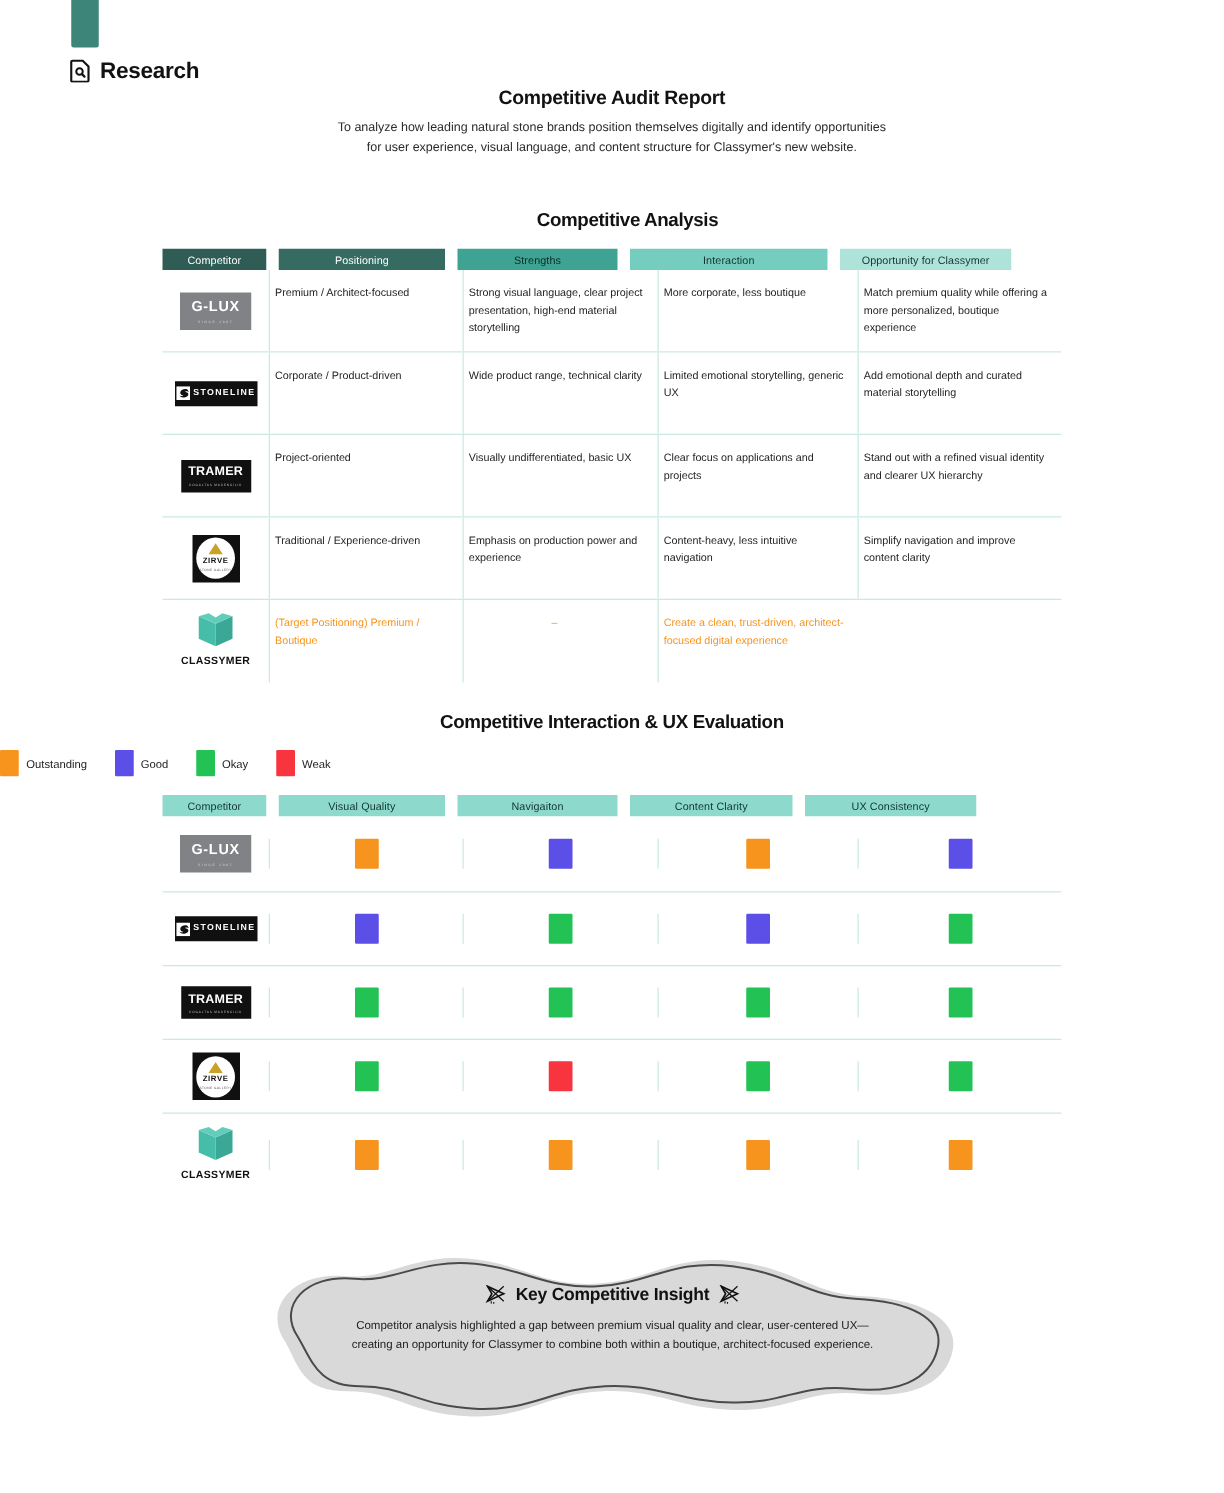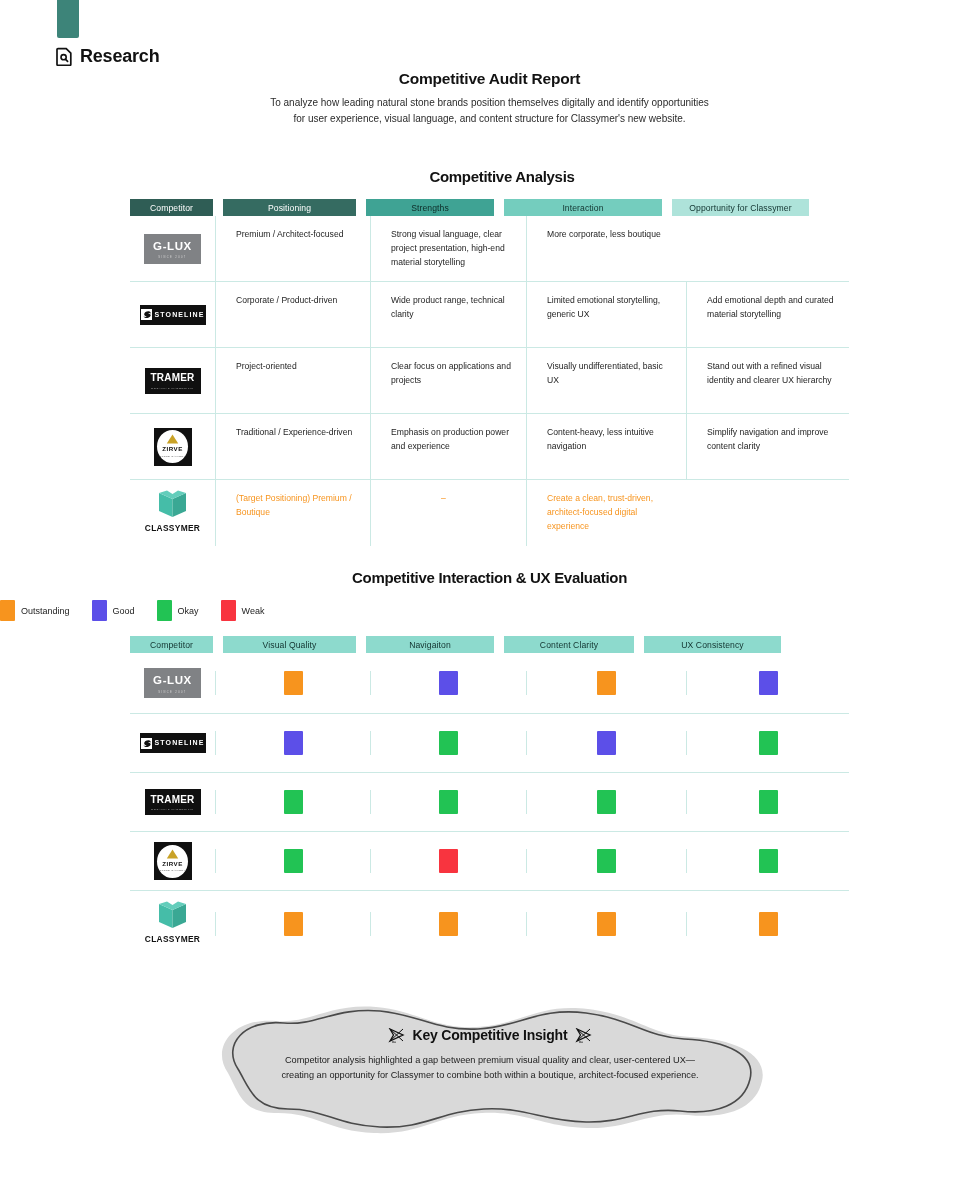--- a/index.html
+++ b/index.html
@@ -41,21 +41,21 @@
   
   #tbl1 { top: 199px; }
   #tbl1 .hcell:nth-child(1) { width: 83px;  background: #2f5d55; color: #ffffff; }
   #tbl1 .hcell:nth-child(2) { width: 133px; background: #356b61; color: #ffffff; }
   #tbl1 .hcell:nth-child(3) { width: 128px; background: #3fa394; color: #0d2b27; }
   #tbl1 .hcell:nth-child(4) { width: 158px; background: #74cdbe; color: #123430; }
   #tbl1 .hcell:nth-child(5) { width: 137px; background: #aee3da; color: #123430; }
 
   .brow { display: flex; border-bottom: 1px solid #cbe9e4; }
   #tbl1 .brow { min-height: 66px; }
-  .bcell { padding: 12px 10px 10px 20px; font-size: 8.6px; line-height: 1.62; color: #242424; }
+  .bcell { padding: 12px 10px 10px 4px; font-size: 8.6px; line-height: 1.62; color: #242424; }
   .bcell.logo { display: flex; align-items: center; justify-content: center; padding: 8px 4px; }
   #tbl1 .bcell:nth-child(1) { width: 85px; }
   #tbl1 .bcell:nth-child(2) { width: 155px; border-left: 1px solid #cbe9e4; }
   #tbl1 .bcell:nth-child(3) { width: 156px; border-left: 1px solid #cbe9e4; }
   #tbl1 .bcell:nth-child(4) { width: 160px; border-left: 1px solid #cbe9e4; }
   #tbl1 .bcell:nth-child(5) { width: 163px; border-left: 1px solid #cbe9e4; }
   .brow.accent .bcell { color: #f7941e; }
   .brow.accent .bcell.dash { text-align: center; padding-left: 0; }
 
   
@@ -153,20 +153,21 @@
     <div class="brow">
       <div class="bcell logo">
         <span class="logo-glux">
           <span class="t">G-LUX</span>
           <span class="s">SINCE 2007</span>
         </span>
       </div>
       <div class="bcell">Premium / Architect-focused</div>
       <div class="bcell">Strong visual language, clear project presentation, high-end material storytelling</div>
       <div class="bcell">More corporate, less boutique</div>
+      <div class="bcell">Match premium quality while offering a more personalized, boutique experience</div>
     </div>
 
     <div class="brow">
       <div class="bcell logo">
         <span class="logo-stone">
           <svg width="11" height="11" viewBox="0 0 11 11">
             <rect width="11" height="11" fill="#fff"></rect>
             <path d="M7.8 2.2C5.4 2 3.4 3.2 3.2 5c-.2 1.6 1.3 2.2 2.6 2.6-1.3.5-2.6.3-3.2-.4.3 1.3 2 2 3.9 1.7 2-.3 3.3-1.5 3.2-2.8-.1-1-1.4-1.4-2.6-1.8 1-.4 2.2-.3 2.9.3-.3-1.2-1-2.2-2.2-2.4z" fill="#111"></path>
           </svg>
           <span class="t">STONELINE</span>
@@ -179,22 +180,22 @@
     </div>
 
     <div class="brow">
       <div class="bcell logo">
         <span class="logo-tramer">
           <span class="t">TRAMER</span>
           <span class="s">DOGALTAS MADENCILIK</span>
         </span>
       </div>
       <div class="bcell">Project-oriented</div>
+      <div class="bcell">Visually undifferentiated, basic UX</div>
       <div class="bcell">Clear focus on applications and projects</div>
-      <div class="bcell">Visually undifferentiated, basic UX</div>
       <div class="bcell">Stand out with a refined visual identity and clearer UX hierarchy</div>
     </div>
 
     <div class="brow">
       <div class="bcell logo">
         <span class="logo-zirve">
           <span class="circ">
             <svg width="13" height="10" viewBox="0 0 13 10">
               <polygon points="6.5,0.6 12.2,9.4 0.8,9.4" fill="#c9a227"></polygon>
             </svg>

